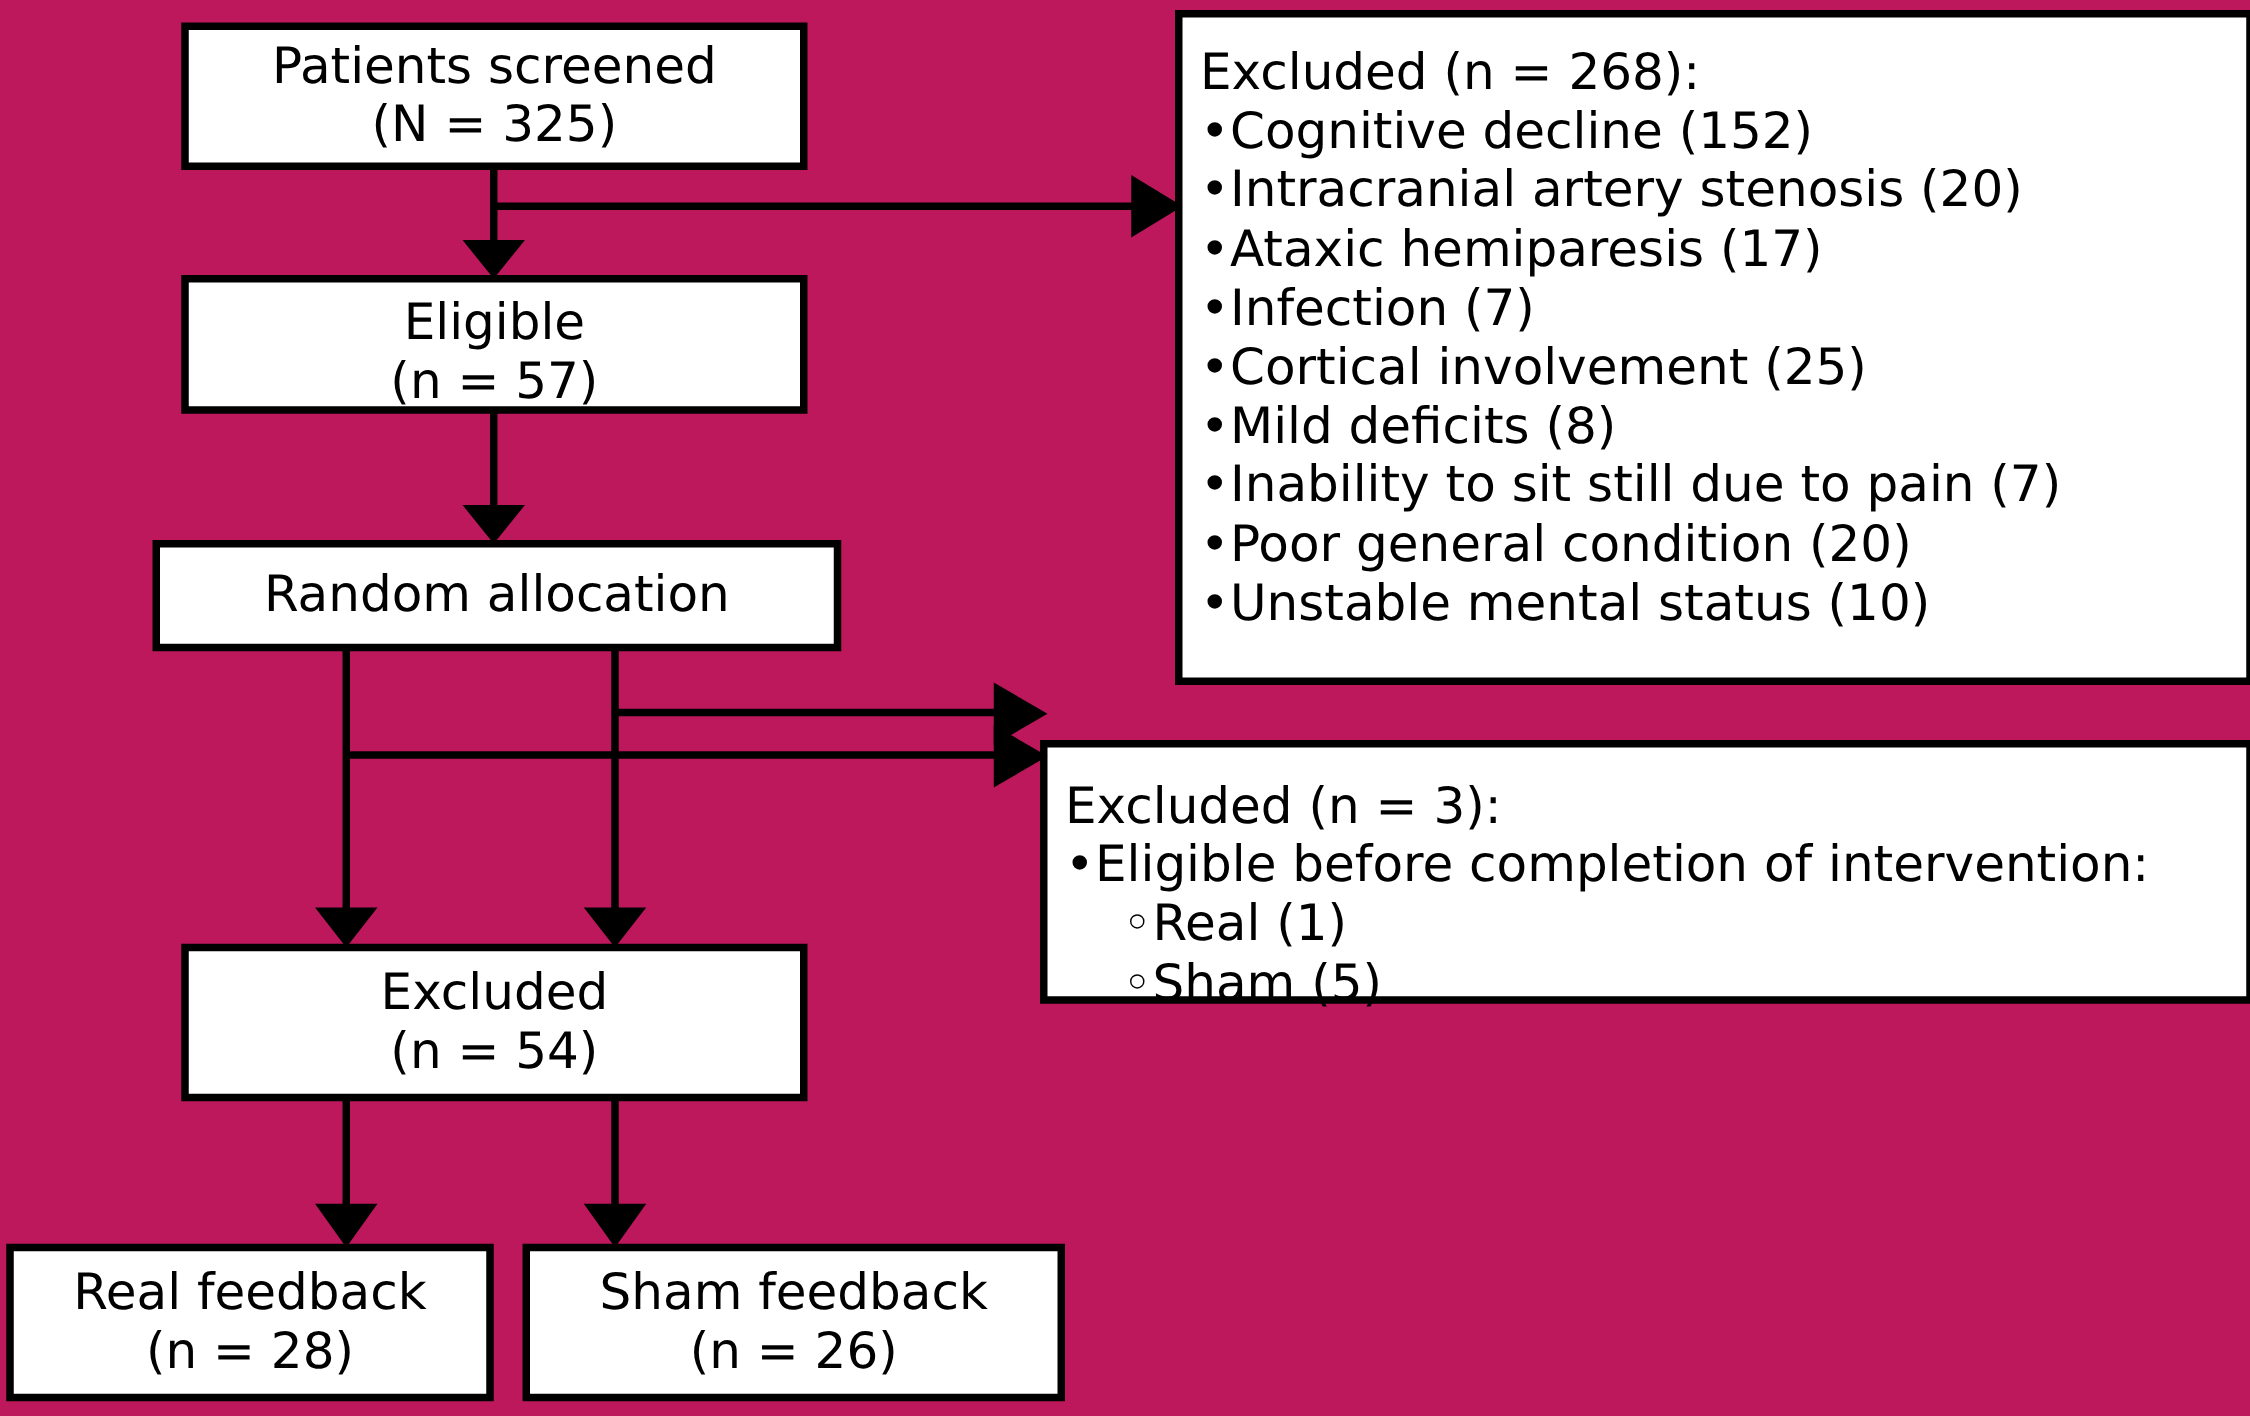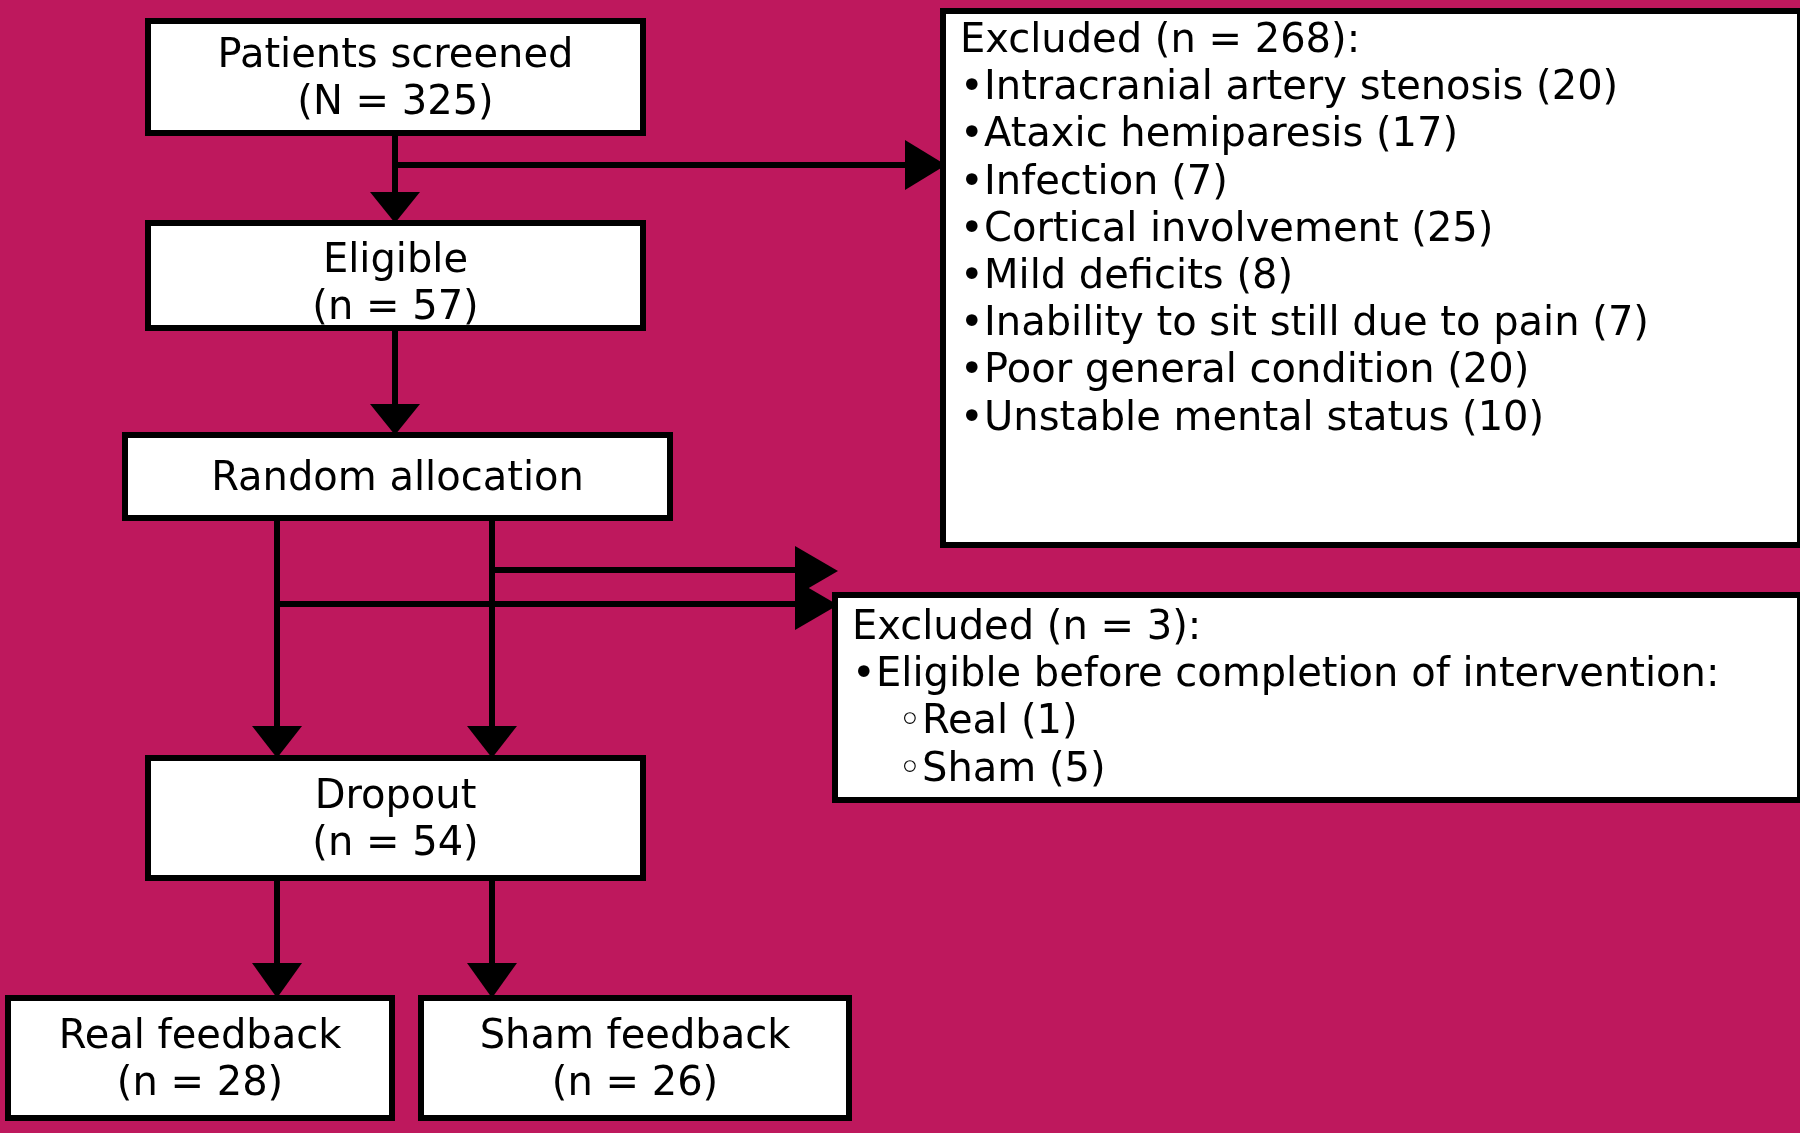--- a/index.html
+++ b/index.html
@@ -4,21 +4,21 @@
 <style>
   html,body{margin:0;padding:0;background:#ffffff;}
   body{width:1800px;height:1133px;overflow:hidden;font-family:"DejaVu Sans", sans-serif;}
   #stage{position:relative;width:1800px;height:1133px;background:#be185d;}
   svg#flow{position:absolute;left:0;top:0;width:1800px;height:1133px;display:block;}
   .node-box{fill:#ffffff;stroke:#000000;stroke-width:6;}
   .conn{stroke:#000000;stroke-width:6;fill:none;}
   .arrowhead{fill:#000000;stroke:none;}
   .lbl{position:absolute;color:#000;font-family:"DejaVu Sans", sans-serif;}
   .center-node{display:flex;flex-direction:column;align-items:center;justify-content:center;text-align:center;line-height:1.18;font-size:40px;}
-  .list-node{display:flex;flex-direction:column;align-items:flex-start;justify-content:flex-start;text-align:left;line-height:1.18;font-size:40px;}
+  .list-node{display:flex;flex-direction:column;align-items:flex-start;justify-content:flex-start;text-align:left;line-height:1.18;font-size:40px;margin-top:20px;}
   .list-node .row{white-space:nowrap;}
   .sub{padding-left:46px;}
   .bullet{display:inline-block;width:24px;}
 </style>
 </head>
 <body>
 
 <div id="stage">
 
   <svg id="flow" viewBox="0 0 1800 1133">
@@ -68,36 +68,37 @@
   <div class="lbl center-node" style="left:151px;top:226px;width:489px;height:112px;border-radius:16px;">
     <div>Eligible</div>
     <div>(n = 57)</div>
   </div>
 
   <div class="lbl center-node" style="left:128px;top:438px;width:539px;height:77px;">
     <div>Random allocation</div>
   </div>
 
   <div class="lbl center-node" style="left:151px;top:761px;width:489px;height:114px;">
-    <div>Dropout</div>
+    <div>Excluded</div>
     <div>(n = 54)</div>
   </div>
 
   <div class="lbl center-node" style="left:11px;top:1001px;width:378px;height:114px;">
     <div>Real feedback</div>
     <div>(n = 28)</div>
   </div>
 
   <div class="lbl center-node" style="left:424px;top:1001px;width:422px;height:114px;">
     <div>Sham feedback</div>
     <div>(n = 26)</div>
   </div>
 
   <div class="lbl list-node" style="left:960px;top:15px;width:840px;height:525px;">
     <div class="row">Excluded (n = 268):</div>
+    <div class="row"><span class="bullet">•</span><span>Cognitive decline (152)</span></div>
     <div class="row"><span class="bullet">•</span><span>Intracranial artery stenosis (20)</span></div>
     <div class="row"><span class="bullet">•</span><span>Ataxic hemiparesis (17)</span></div>
     <div class="row"><span class="bullet">•</span><span>Infection (7)</span></div>
     <div class="row"><span class="bullet">•</span><span>Cortical involvement (25)</span></div>
     <div class="row"><span class="bullet">•</span><span>Mild deficits (8)</span></div>
     <div class="row"><span class="bullet">•</span><span>Inability to sit still due to pain (7)</span></div>
     <div class="row"><span class="bullet">•</span><span>Poor general condition (20)</span></div>
     <div class="row"><span class="bullet">•</span><span>Unstable mental status (10)</span></div>
   </div>
 

